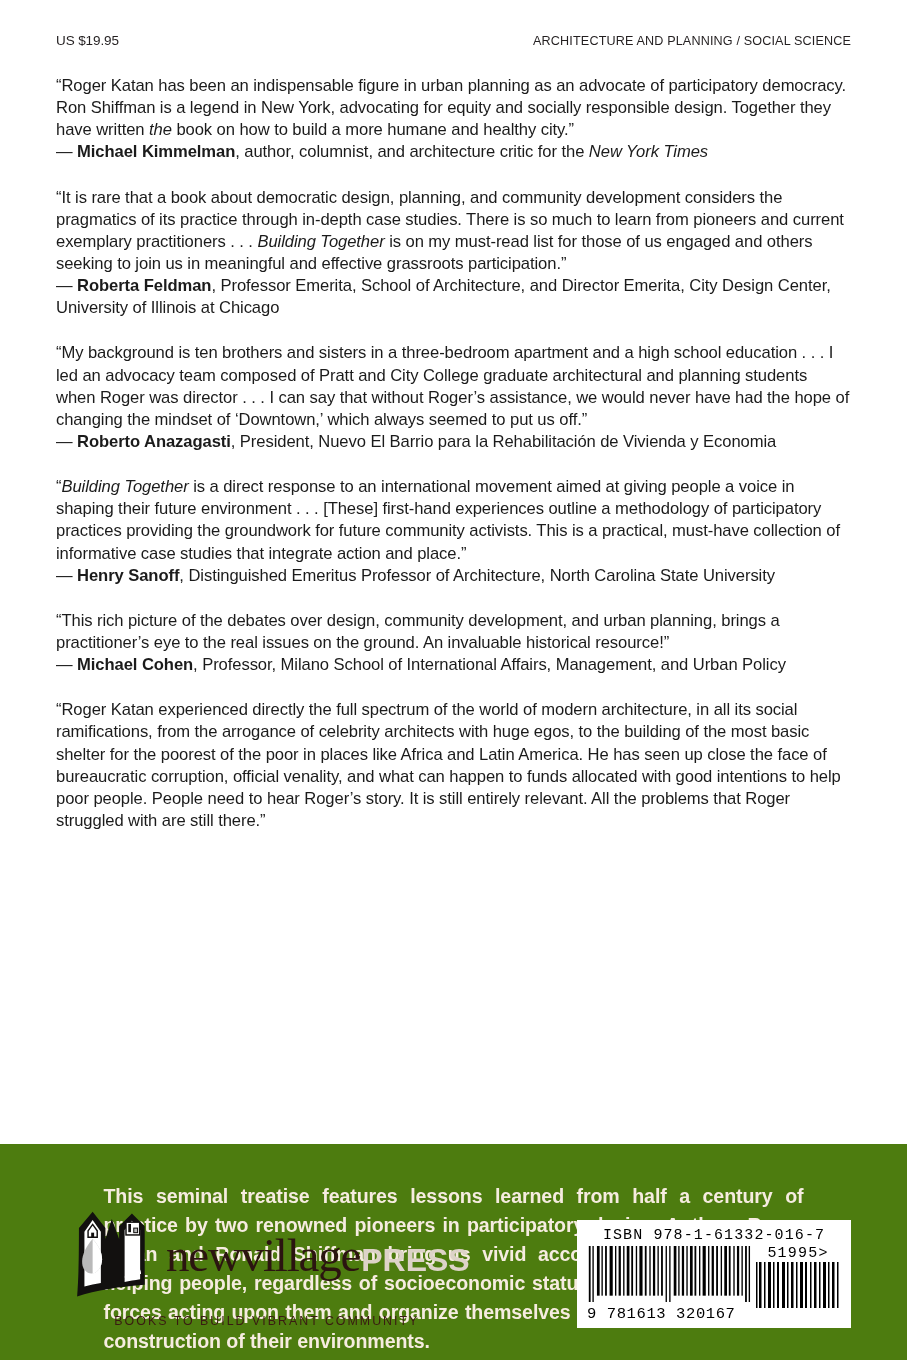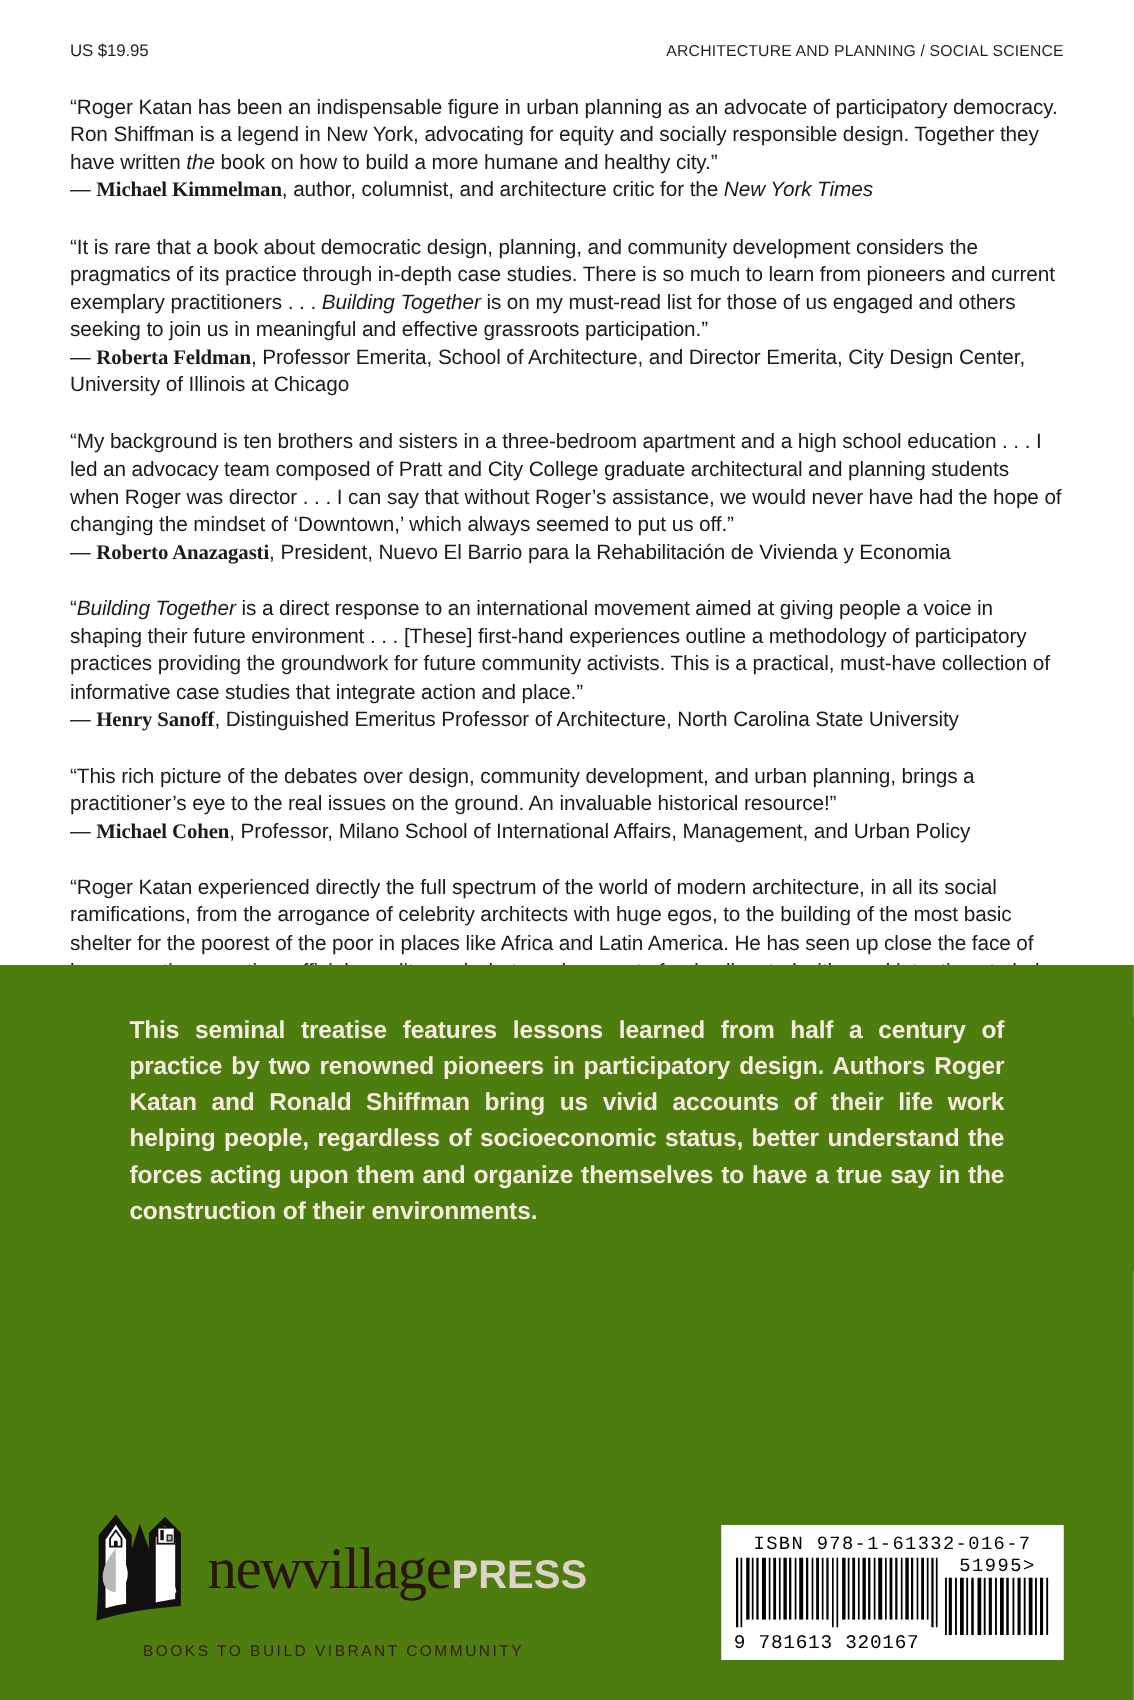--- a/index.html
+++ b/index.html
@@ -20,21 +20,21 @@
     height: 1360px;
     position: relative;
     background: #ffffff;
     display: flex;
     flex-direction: column;
   }
 
   
   .white-area {
     padding: 0 56px;
-    height: 772px;
+    height: 1144px;
     box-sizing: border-box;
     position: relative;
   }
 
   .header-row {
     display: flex;
     justify-content: space-between;
     align-items: baseline;
     padding-top: 33px;
     font-size: 13.5px;
@@ -57,21 +57,21 @@
     margin-bottom: 23px;
     font-size: 16.6px;
     line-height: 1.335;
     color: #1b1b1b;
     letter-spacing: -0.08px;
     text-align: left;
   }
   .blurb:last-child { margin-bottom: 0; }
   .blurb .quote-text { display: block; }
   .blurb .attrib { display: block; }
-  .blurb .attrib b { font-weight: bold; font-family: Liberation Serif, serif; }
+  .blurb .attrib b { font-weight: bold; }
   .blurb i { font-style: italic; }
 
   
   .red-panel {
     background: #4d7c0f;
     flex: 1 1 auto;
     position: relative;
     padding: 0 56px;
     box-sizing: border-box;
   }

